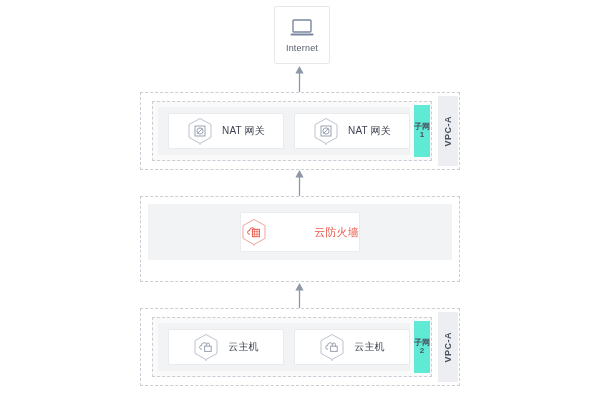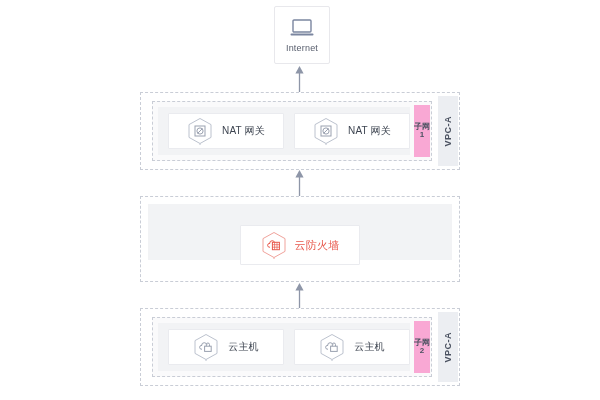--- a/index.html
+++ b/index.html
@@ -94,21 +94,21 @@
     box-sizing: border-box;
     background: #fafafb;
   }
   #subnet-1 { left: 152px; top: 101px; width: 280px; height: 60px; }
   #subnet-2 { left: 152px; top: 317px; width: 280px; height: 60px; }
 
   
   .subnet-side-label {
     position: absolute;
     width: 16px;
-    background: #f9a8d4;
+    background: #5eead4;
     display: flex;
     align-items: center;
     justify-content: center;
     box-sizing: border-box;
   }
   .subnet-side-label span {
     font-size: 8px;
     font-weight: bold;
     color: #4a5160;
     line-height: 1.05;
@@ -152,23 +152,24 @@
     letter-spacing: 0.2px;
   }
 
   #card-nat-1  { left: 168px; top: 113px; width: 116px; height: 36px; }
   #card-nat-2  { left: 294px; top: 113px; width: 116px; height: 36px; }
   #card-host-1 { left: 168px; top: 329px; width: 116px; height: 36px; }
   #card-host-2 { left: 294px; top: 329px; width: 116px; height: 36px; }
 
   #card-firewall {
     left: 240px;
-    top: 225px;
+    top: 212px;
     width: 120px;
     height: 40px;
+    justify-content: space-between;
   }
   #card-firewall .card-label {
     color: #e8584c;
     font-size: 11px;
     margin-left: 8px;
   }
 
   
   #vpc-fw-bar {
     position: absolute;

